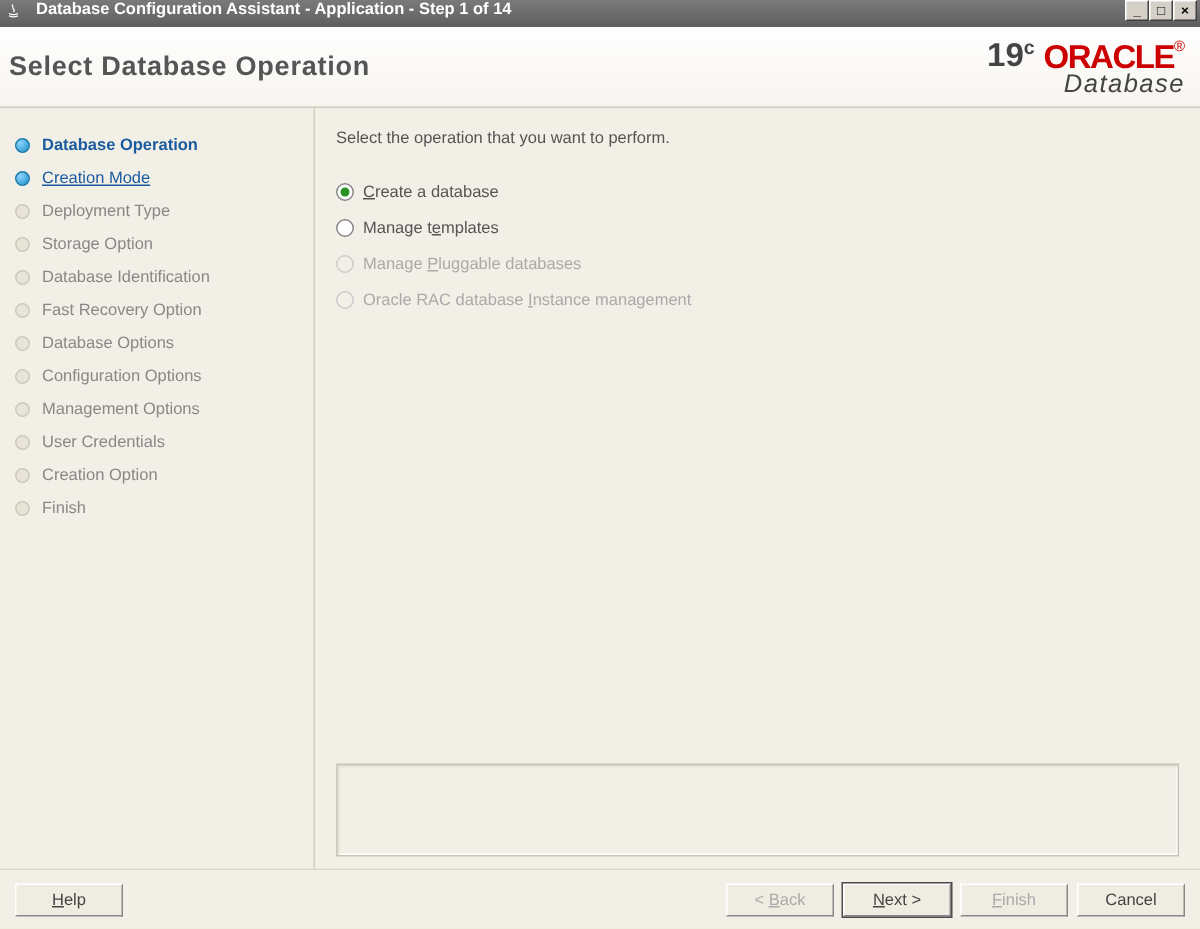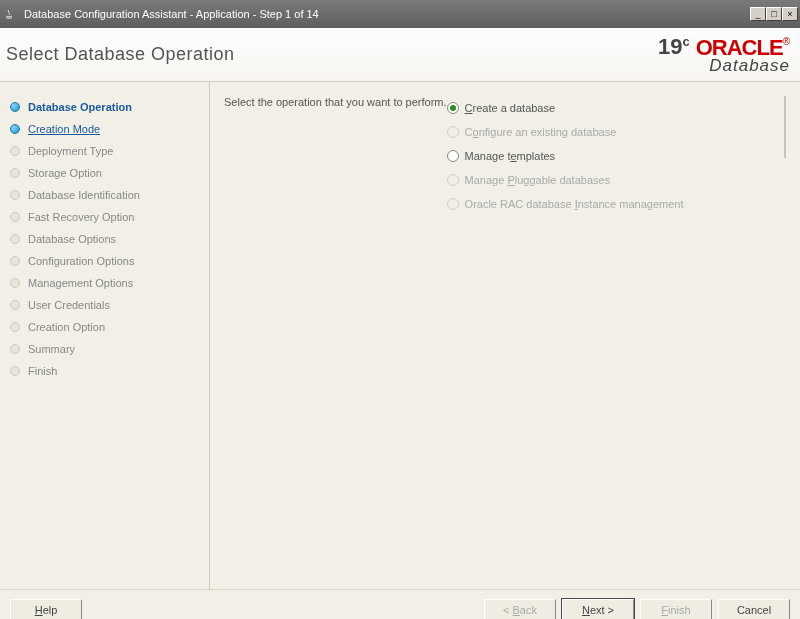--- a/index.html
+++ b/index.html
@@ -1,25 +1,25 @@
 <!DOCTYPE html>
 <html><head>
   <meta charset="utf-8">
   <style>
     * { margin: 0; padding: 0; box-sizing: border-box; }
     body { width: 800px; height: 619px; font-family: Arial, sans-serif; font-size: 11px; background: #ece9d8; overflow: hidden; }
     
     .titlebar {
-      height: 28px;
+      height: 18px;
       background: linear-gradient(to bottom, #7a7a7a 0%, #5e5e5e 100%);
       display: flex;
-      align-items: center;
       padding: 0 2px;
       color: #fff;
       font-size: 11px;
+      font-weight: bold;
     }
     .titlebar-text { flex: 1; padding-left: 4px; }
     .titlebar-icon { width: 14px; height: 14px; margin-right: 4px; display: flex; align-items: center; justify-content: center; }
     .titlebar-btns { display: flex; gap: 0; }
     .tb-btn {
       width: 16px; height: 14px;
       background: #d4d0c8;
       border: 1px solid #fff;
       border-right-color: #404040;
       border-bottom-color: #404040;
@@ -29,21 +29,21 @@
     
     .header {
       height: 54px;
       background: linear-gradient(to bottom, #fefefe 0%, #f8f5f0 100%);
       border-bottom: 1px solid #d0ccc0;
       display: flex;
       align-items: center;
       justify-content: space-between;
       padding: 0 10px 0 6px;
     }
-    .header-title { font-size: 18px; font-weight: normal; color: #555; letter-spacing: 0.5px; }
+    .header-title { font-size: 18px; font-weight: bold; color: #555; letter-spacing: 0.5px; }
     .oracle-logo { text-align: right; line-height: 1; }
     .oracle-line1 { display: flex; align-items: baseline; gap: 6px; justify-content: center; }
     .v19c { font-size: 22px; font-weight: bold; color: #444; }
     .v19c-sup { font-size: 13px; vertical-align: super; }
     .oracle-word { font-size: 22px; font-weight: bold; color: #c00; letter-spacing: -1px; }
     .oracle-reg { font-size: 10px; color: #c00; vertical-align: top; }
     .oracle-db { font-size: 17px; color: #444; text-align: right; display: block; margin-top: -2px; letter-spacing: 1px; font-style: italic; }
     
     .main { display: flex; height: calc(619px - 18px - 54px - 40px); }
     
@@ -79,20 +79,21 @@
     .step-item.next .step-bullet {
       background: radial-gradient(circle at 30% 30%, #8cd4ff, #1e90c8);
       border-color: #1a7aa8;
     }
     
     .content {
       flex: 1;
       background: #f2efe6;
       padding: 14px 14px 8px 14px;
       display: flex;
+      flex-direction: column;
     }
     .instruction { color: #555; margin-bottom: 18px; font-size: 11px; }
     .options { flex: 1; }
     .opt {
       display: flex; align-items: center; gap: 6px;
       padding: 6px 0;
       color: #555; font-size: 11px;
     }
     .opt.disabled { color: #aaa; }
     .radio {
@@ -211,40 +212,32 @@
       <div class="step-item">
         <span class="step-bullet"></span>
         <span class="step-label">User Credentials</span>
       </div>
       <div class="step-item">
         <span class="step-bullet"></span>
         <span class="step-label">Creation Option</span>
       </div>
       <div class="step-item">
         <span class="step-bullet"></span>
-        <span class="step-label">Summary</span>
-      </div>
-      <div class="step-item">
-        <span class="step-bullet"></span>
         <span class="step-label">Finish</span>
       </div>
     </div>
   <div class="content">
     <div class="instruction">Select the operation that you want to perform.</div>
     <div class="options" id="options">
         <div class="opt">
           <span class="radio">
             <span class="radio-dot"></span>
           </span>
           <span><span></span><span class="hk">C</span><span>reate a database</span></span>
         </div>
-        <div class="opt disabled">
-          <span class="radio"></span>
-          <span><span>C</span><span class="hk">o</span><span>nfigure an existing database</span></span>
-        </div>
         <div class="opt">
           <span class="radio"></span>
           <span><span>Manage t</span><span class="hk">e</span><span>mplates</span></span>
         </div>
         <div class="opt disabled">
           <span class="radio"></span>
           <span><span>Manage </span><span class="hk">P</span><span>luggable databases</span></span>
         </div>
         <div class="opt disabled">
           <span class="radio"></span>

